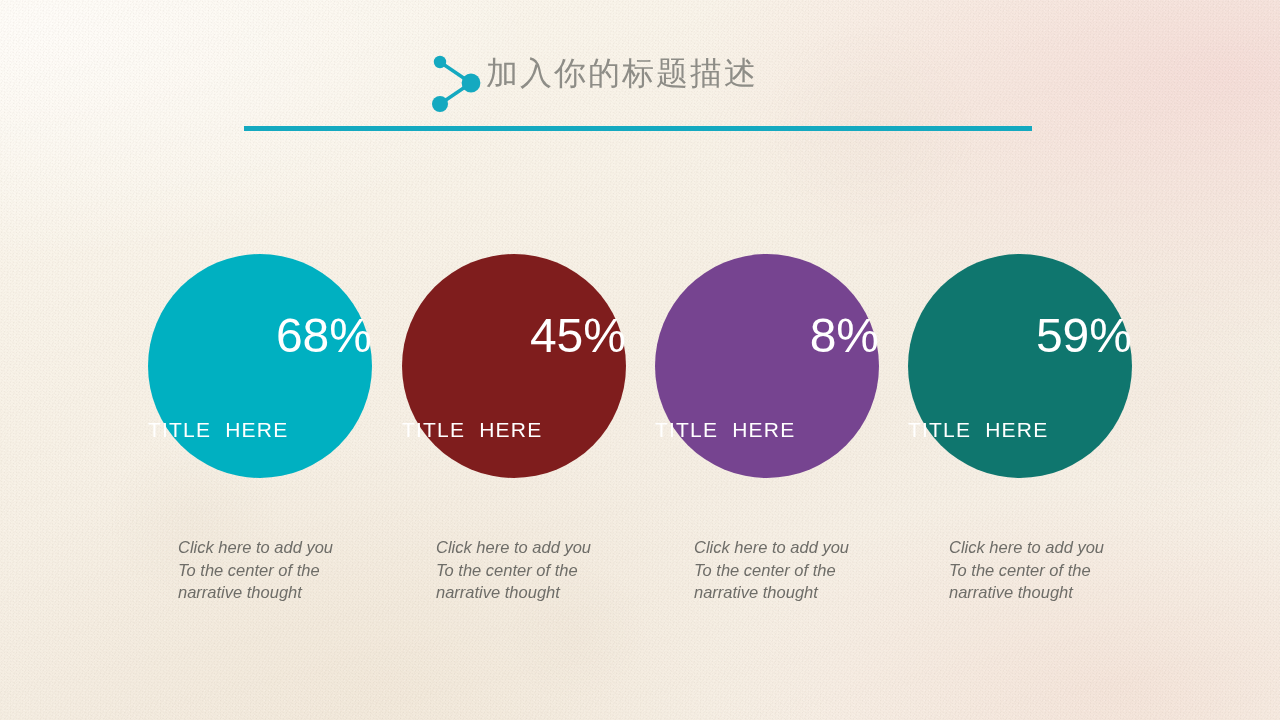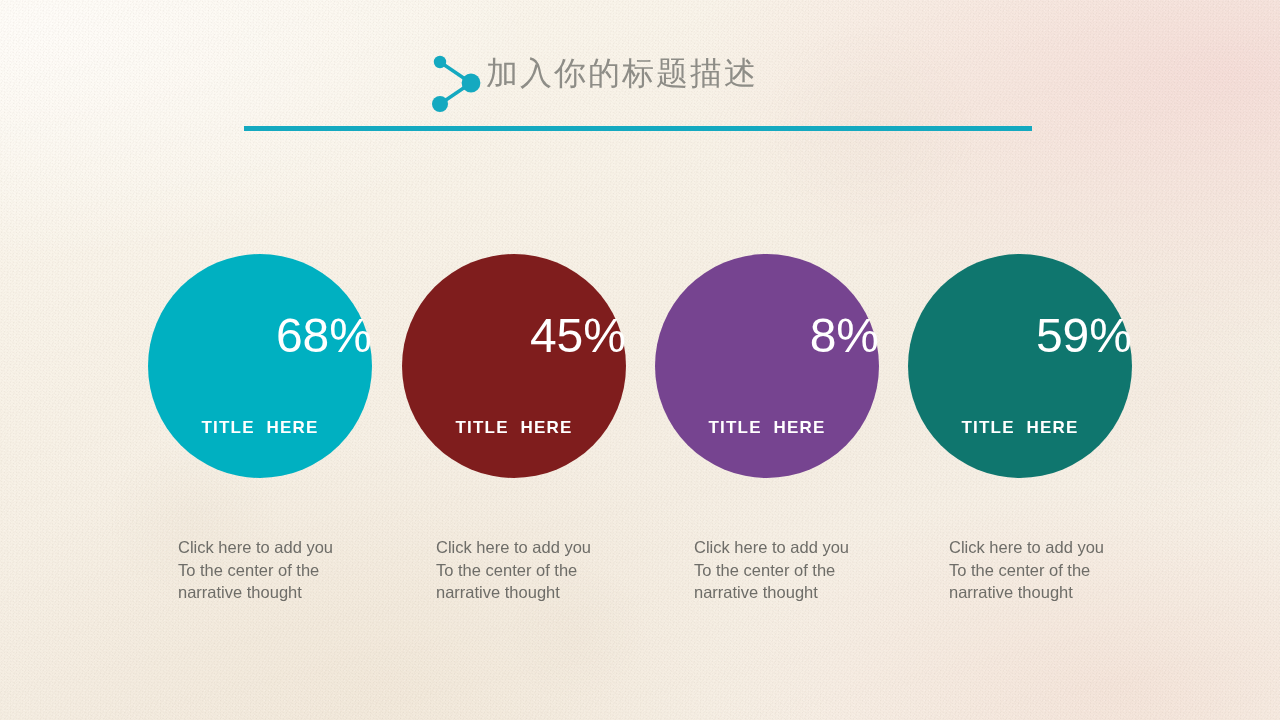--- a/index.html
+++ b/index.html
@@ -117,36 +117,36 @@
     font-weight: 400;
     letter-spacing: 0px;
     line-height: 1;
   }
 
   .circle-label {
     position: absolute;
     left: 0;
     right: 0;
     top: 165px;
-    text-align: center;
     color: #ffffff;
-    font-size: 17px;
-    font-weight: 700;
+    font-size: 21px;
+    font-weight: 400;
     letter-spacing: 1.2px;
     white-space: pre;
     line-height: 1;
   }
 
   
   .captions {
     position: absolute;
     left: 0;
     top: 536px;
     width: 1280px;
     height: 80px;
+    font-style: italic;
   }
 
   .caption {
     position: absolute;
     top: 0;
     width: 250px;
     color: #6e6d68;
     font-size: 16.5px;
     line-height: 22.5px;
     white-space: pre-line;

